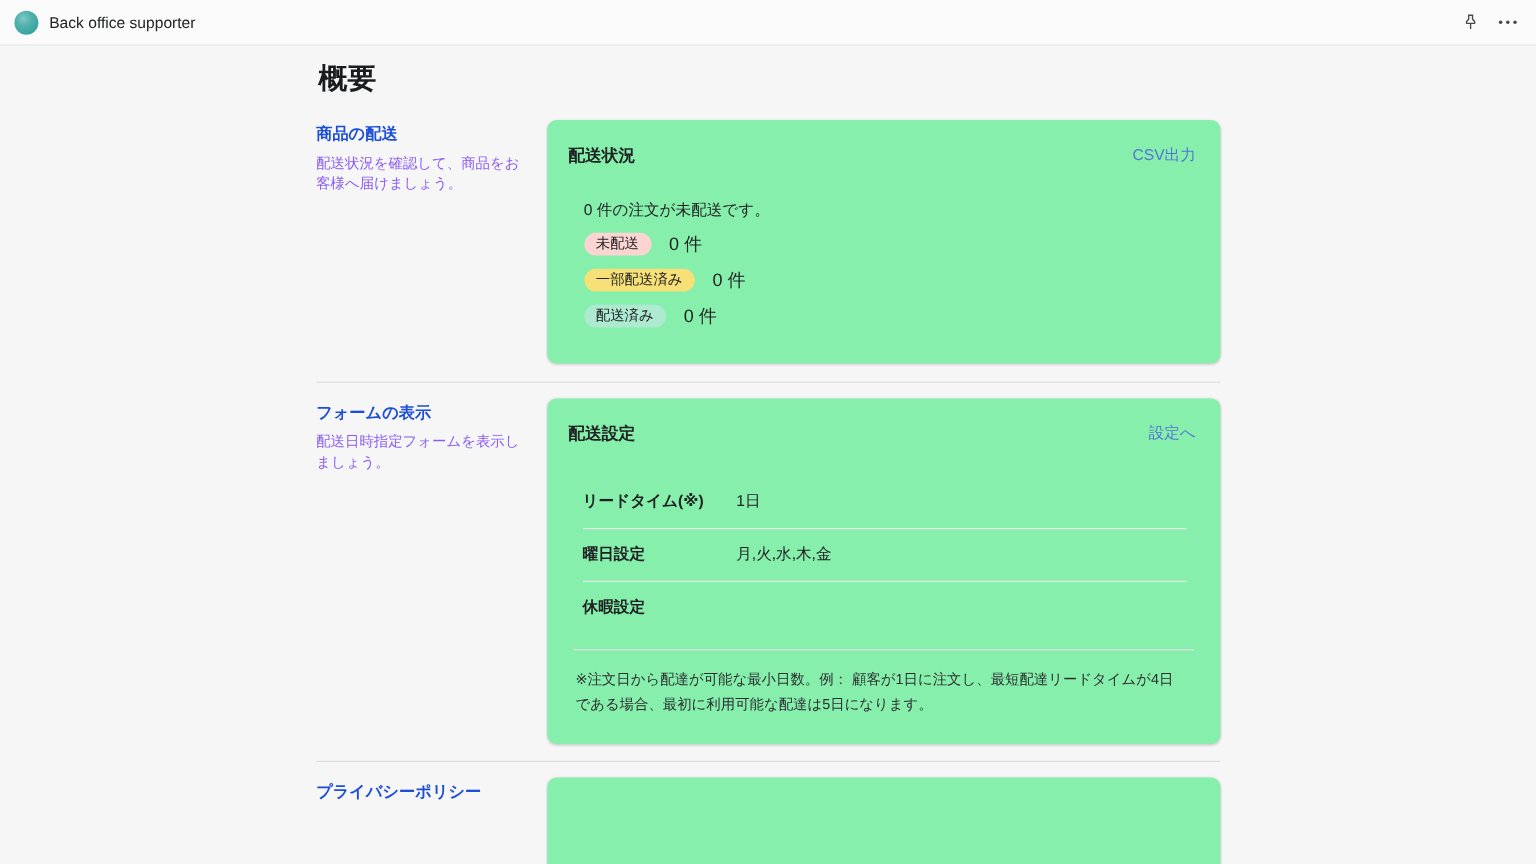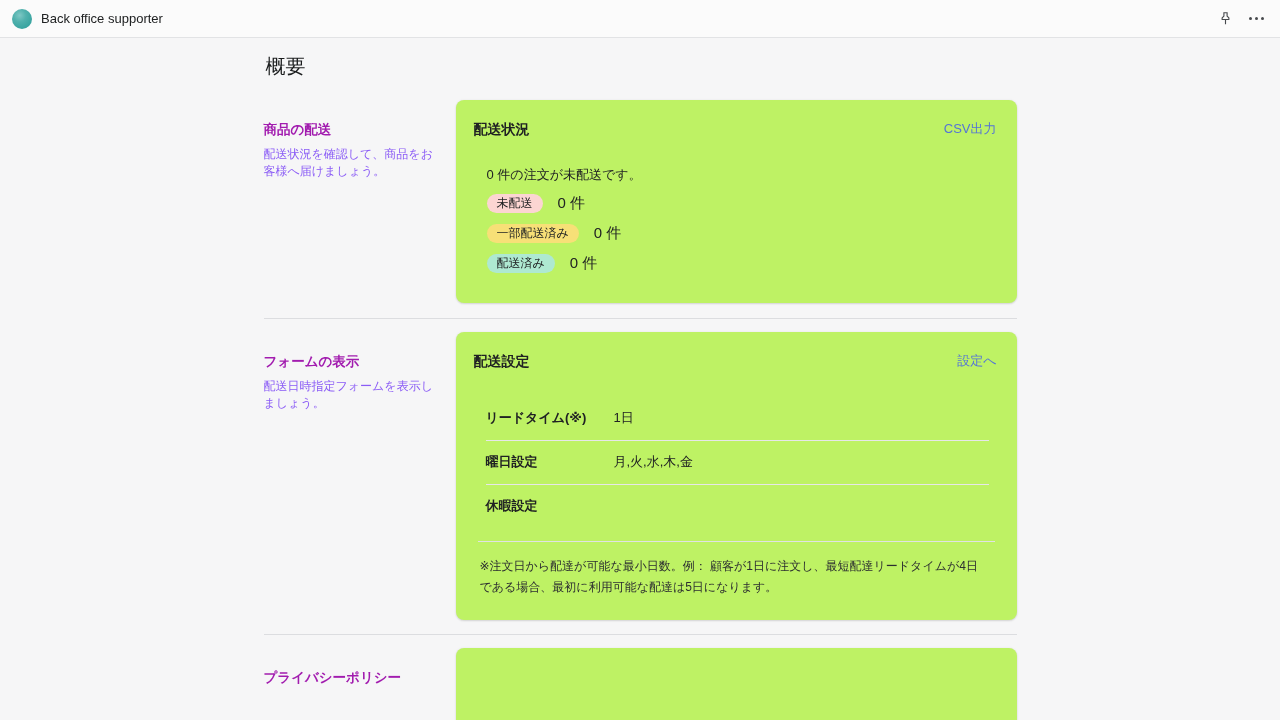--- a/index.html
+++ b/index.html
@@ -30,35 +30,35 @@
   .tb-btn {
     background: none; border: none; padding: 2px; margin: 0;
     display: flex; align-items: center; cursor: pointer; color: #474a4d;
   }
   .dots { display: flex; gap: 3px; }
   .dots i { width: 3px; height: 3px; border-radius: 50%; background: #474a4d; }
 
   
   .container { width: 753px; margin: 0 auto; }
   .page-title {
-    font-size: 20px; font-weight: 400; line-height: 26px;
+    font-size: 24px; font-weight: 700; line-height: 26px;
     margin: 15px 0 0 2px; color: #1a1c1d;
   }
   .section { display: flex; align-items: flex-start; }
   .sec-1 { padding: 21px 0 15px; }
   .sec-2 { padding: 13px 0 14px; }
   .sec-3 { padding: 13px 0 0; }
   .section-divider { border: none; border-top: 1px solid #dcdde0; margin: 0; }
 
   .annotation { width: 175px; margin-right: 17px; flex: none; padding-top: 3px; }
-  .annotation h2 { font-size: 13.5px; font-weight: 700; margin: 18px 0 7px; color: #a21caf; }
+  .annotation h2 { font-size: 13.5px; font-weight: 700; margin: 0 0 7px; color: #1d4ed8; }
   .annotation p { font-size: 12px; line-height: 1.45; color: #8b5cf6; margin: 0; }
 
   .card {
-    flex: 1; background: #bef264; border-radius: 8px;
+    flex: 1; background: #86efac; border-radius: 8px;
     box-shadow: 0 1px 2px rgba(0,0,0,0.13), 0 0 3px rgba(0,0,0,0.05);
   }
   .card-header {
     display: flex; justify-content: space-between; align-items: flex-start;
     padding: 19px 20px 0 18px;
   }
   .card-header h3 { margin: 0; font-size: 14px; font-weight: 700; line-height: 20px; }
   .card-link { font-size: 13px; color: #5474d6; text-decoration: none; cursor: pointer; line-height: 20px; }
 
   

